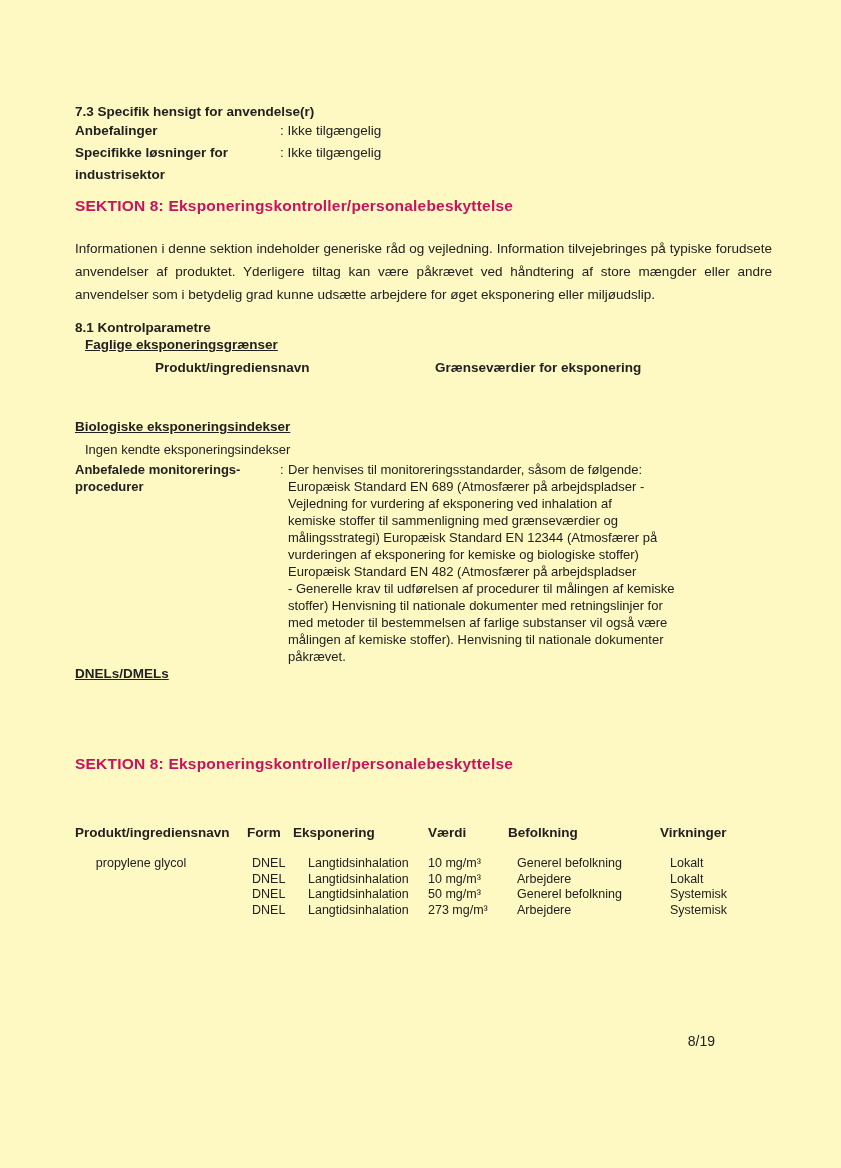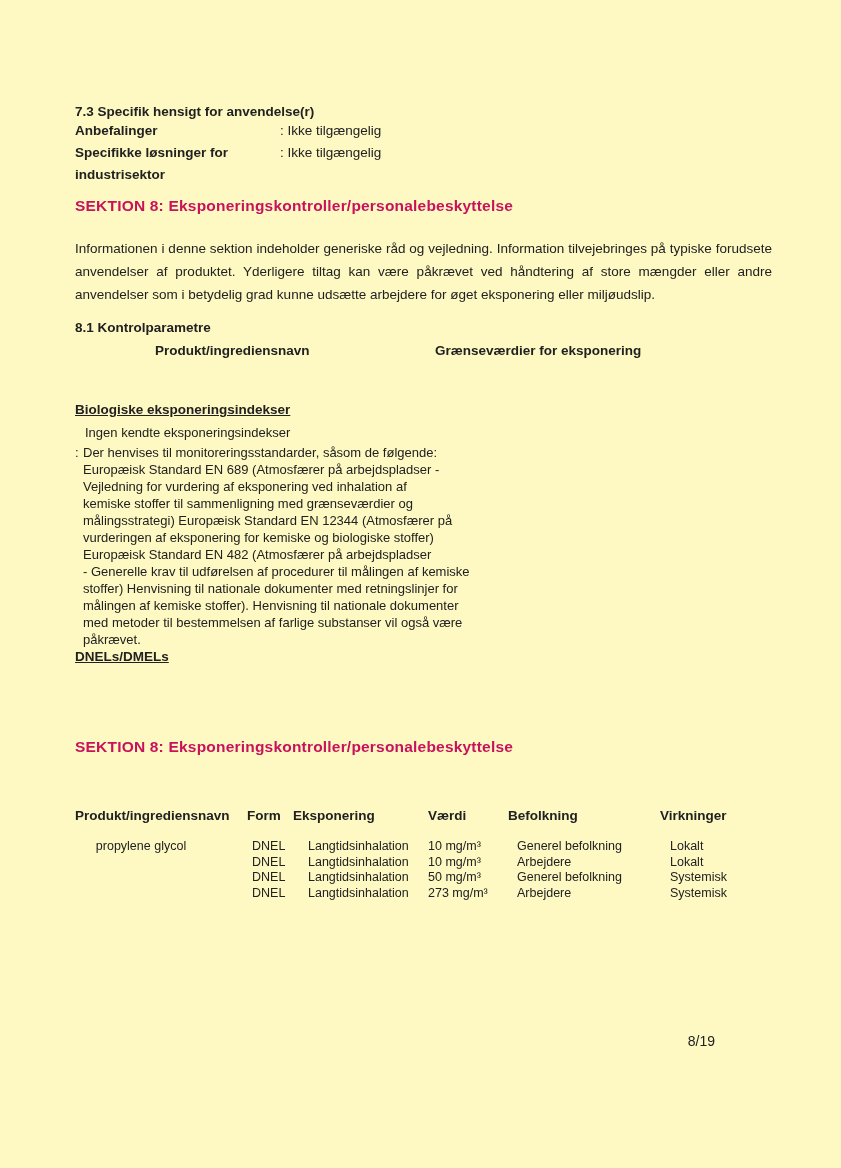--- a/index.html
+++ b/index.html
@@ -122,43 +122,45 @@
     <div class="kv-row">
       <div class="kv-label">Specifikke løsninger for industrisektor</div>
       <div class="kv-value">: Ikke tilgængelig</div>
     </div>
 
     <div class="sek-header sek-a">SEKTION 8: Eksponeringskontroller/personalebeskyttelse</div>
 
     <div class="intro">Informationen i denne sektion indeholder generiske råd og vejledning. Information tilvejebringes på typiske forudsete anvendelser af produktet. Yderligere tiltag kan være påkrævet ved håndtering af store mængder eller andre anvendelser som i betydelig grad kunne udsætte arbejdere for øget eksponering eller miljøudslip.</div>
 
     <div class="h81">8.1 Kontrolparametre</div>
+    <div class="underlined-heading">Faglige eksponeringsgrænser</div>
 
     <div class="limits-header">
       <div class="lh-col1">Produkt/ingrediensnavn</div>
       <div class="lh-col2">Grænseværdier for eksponering</div>
     </div>
 
     <div class="underlined-heading biologiske">Biologiske eksponeringsindekser</div>
     <div class="ingen">Ingen kendte eksponeringsindekser</div>
 
     <div class="mon-row">
+      <div class="mon-label">Anbefalede monitorerings-procedurer</div>
       <div class="mon-colon">:</div>
       <div class="mon-lines">
           <div class="mon-line">Der henvises til monitoreringsstandarder, såsom de følgende:</div>
           <div class="mon-line">Europæisk Standard EN 689 (Atmosfærer på arbejdspladser -</div>
           <div class="mon-line">Vejledning for vurdering af eksponering ved inhalation af</div>
           <div class="mon-line">kemiske stoffer til sammenligning med grænseværdier og</div>
           <div class="mon-line">målingsstrategi) Europæisk Standard EN 12344 (Atmosfærer på</div>
           <div class="mon-line">vurderingen af eksponering for kemiske og biologiske stoffer)</div>
           <div class="mon-line">Europæisk Standard EN 482 (Atmosfærer på arbejdspladser</div>
           <div class="mon-line">- Generelle krav til udførelsen af procedurer til målingen af kemiske</div>
           <div class="mon-line">stoffer) Henvisning til nationale dokumenter med retningslinjer for</div>
+          <div class="mon-line">med metoder til bestemmelsen af farlige substanser vil også være</div>
           <div class="mon-line">målingen af kemiske stoffer). Henvisning til nationale dokumenter</div>
-          <div class="mon-line">med metoder til bestemmelsen af farlige substanser vil også være</div>
           <div class="mon-line">påkrævet.</div>
         </div>
     </div>
 
     <div class="underlined-heading dnels">DNELs/DMELs</div>
 
     <div class="sek-header sek-b">SEKTION 8: Eksponeringskontroller/personalebeskyttelse</div>
 
     <div class="trow thead">
       <div class="tcell c0">Produkt/ingrediensnavn</div>

